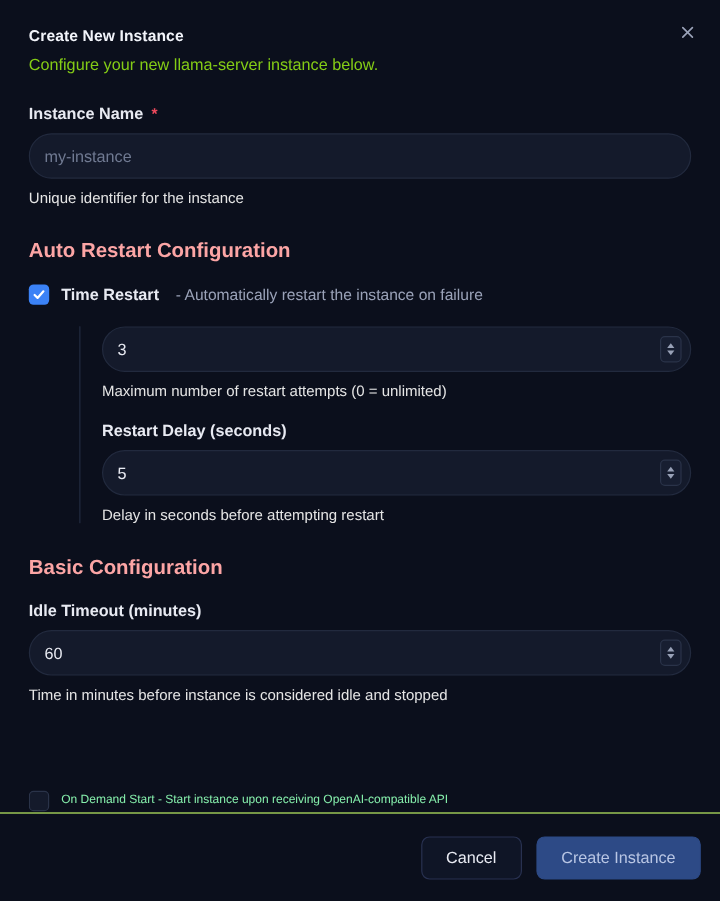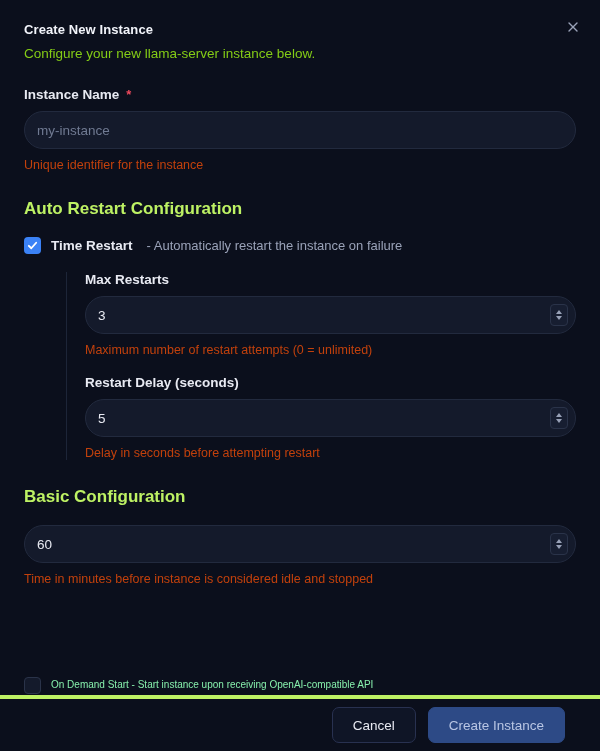--- a/index.html
+++ b/index.html
@@ -76,27 +76,27 @@
     font-size: 13.5px;
     font-family: "Liberation Sans", sans-serif;
     padding: 0 12px;
     outline: none;
   }
   input.text-input::placeholder { color: #6b7governors; }
   input.text-input::placeholder { color: #6d7governors; }
   input.text-input::placeholder { color: #707a92; }
   .hint {
     font-size: 12.5px;
-    color: #c2410c;
+    color: #e5e5e5;
     margin-top: 9px;
   }
   .section-title {
     font-size: 17px;
     font-weight: bold;
-    color: #bef264;
+    color: #fca5a5;
     margin-top: 27px;
     margin-bottom: 18px;
   }
   .checkbox-row {
     display: flex;
     align-items: center;
     gap: 10px;
     margin-bottom: 18px;
   }
   .checkbox {
@@ -182,27 +182,27 @@
   .cut-check {
     width: 17px; height: 17px;
     border-radius: 4px;
     border: 1px solid #2a3349;
     background: #141a2b;
     flex: 0 0 auto;
     margin-top: 2px;
   }
   .footer {
     flex: 0 0 auto;
-    height: 56px;
-    border-top: 4px solid #bef264;
+    height: 74px;
+    border-top: 1px solid #bef264;
     display: flex;
     align-items: center;
     justify-content: flex-end;
     gap: 12px;
-    padding: 0 35px;
+    padding: 0 16px;
     background: #0b0f1c;
   }
   .btn {
     height: 36px;
     border-radius: 7px;
     font-size: 13.5px;
     font-family: "Liberation Sans", sans-serif;
     cursor: pointer;
     padding: 0 20px;
     border: 1px solid transparent;
@@ -256,21 +256,20 @@
         </svg>
       </span>
       <span class="cb-label">Time Restart</span>
       <span class="cb-desc">- Automatically restart the instance on failure</span>
     </div>
 
     <div class="indent">
       <div class="indent-inner" style="padding-left:18px;">
 
         <div class="field-block">
-          <div class="field-label">Max Restarts</div>
           <div class="input-wrap stepper-wrap">
             <input class="text-input" type="text" value="3" style="">
             <span class="stepper-btns">
               <span class="arr up"></span>
               <span class="arr dn"></span>
             </span>
           </div>
           <div class="hint">Maximum number of restart attempts (0 = unlimited)</div>
         </div>
 
@@ -285,20 +284,21 @@
           </div>
           <div class="hint">Delay in seconds before attempting restart</div>
         </div>
 
       </div>
     </div>
 
     <div class="section-title">Basic Configuration</div>
 
     <div class="field-block">
+      <div class="field-label">Idle Timeout (minutes)</div>
       <div class="input-wrap stepper-wrap">
         <input class="text-input" type="text" value="60" style="">
         <span class="stepper-btns">
           <span class="arr up"></span>
           <span class="arr dn"></span>
         </span>
       </div>
       <div class="hint">Time in minutes before instance is considered idle and stopped</div>
     </div>
 

